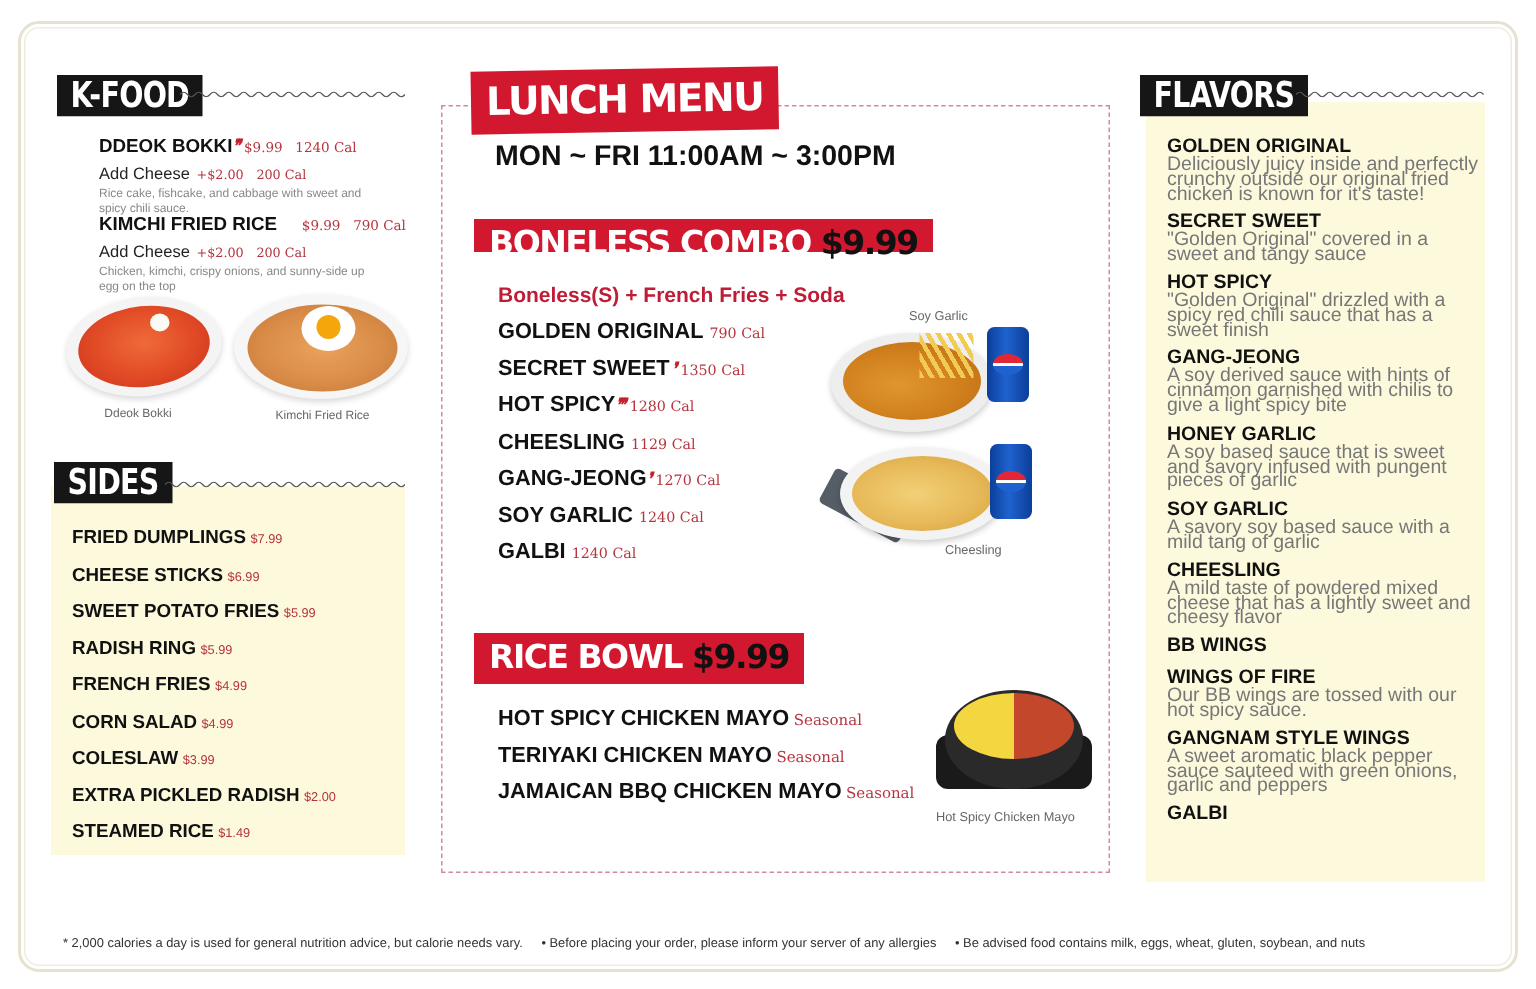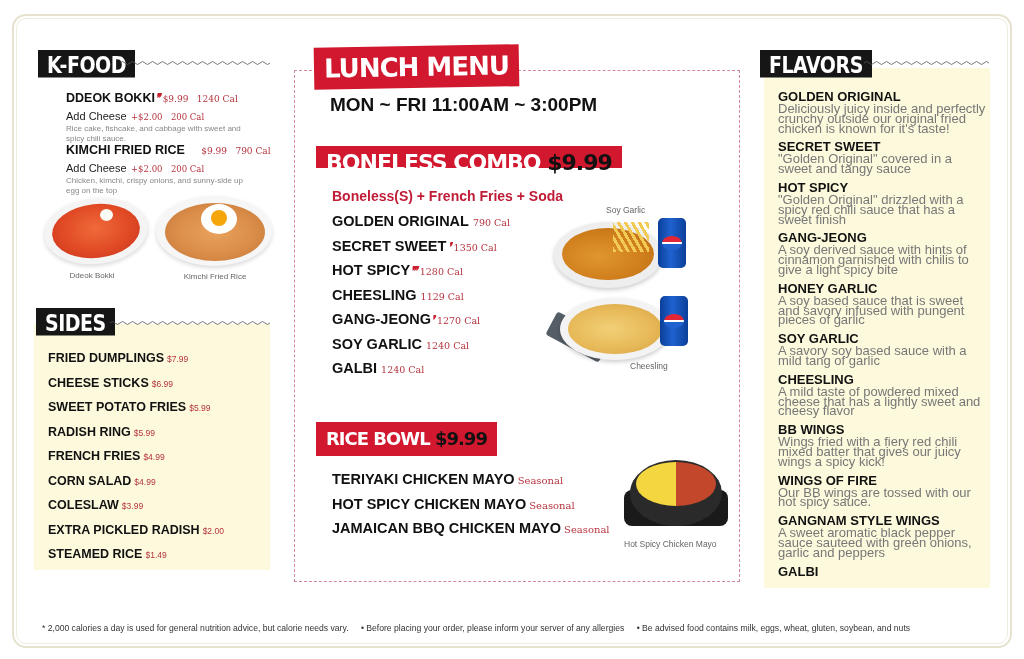--- a/index.html
+++ b/index.html
@@ -166,28 +166,28 @@
 
 <div>
   <div style="position:absolute; left:548px; top:324px; width:60px; height:26px; background:#555d66; transform:rotate(28deg); border-radius:3px;"></div>
   <div class="dish" style="left:560px; top:298px; width:110px; height:62px; background:#f3f3f3; box-shadow:0 2px 4px rgba(0,0,0,0.2);"></div>
   <div class="dish" style="left:568px; top:304px; width:94px; height:50px; background:radial-gradient(ellipse at 45% 50%, #f2d077 0%, #e6b756 60%, #d39e3d 100%);"></div>
   <div style="position:absolute; left:660px; top:296px; width:28px; height:50px; border-radius:5px; background:linear-gradient(90deg, #0b3f99, #1f62cf 45%, #0b3f99);"></div>
   <div style="position:absolute; left:664px; top:314px; width:20px; height:14px; border-radius:50%; background:linear-gradient(180deg, #e32636 0 45%, #fff 45% 55%, #1f62cf 55%);"></div>
 </div>
 <div class="photo-caption" style="left:630px; top:361px;">Cheesling</div>
 
-<div class="red-tag" style="left:316px; top:422px; height:34px; line-height:34px; font-size:18px;">
+<div class="red-tag" style="left:316px; top:422px; height:34px; line-height:34px; font-size:22px;">
   <span>RICE BOWL</span>
   <span class="price">$9.99</span>
 </div>
 
 <div class="rice-list">
+  <div class="rice-row"><span>HOT SPICY CHICKEN MAYO</span><span class="seasonal">Seasonal</span></div>
   <div class="rice-row"><span>TERIYAKI CHICKEN MAYO</span><span class="seasonal">Seasonal</span></div>
-  <div class="rice-row"><span>HOT SPICY CHICKEN MAYO</span><span class="seasonal">Seasonal</span></div>
   <div class="rice-row"><span>JAMAICAN BBQ CHICKEN MAYO</span><span class="seasonal">Seasonal</span></div>
 </div>
 
 <div>
   <div style="position:absolute; left:624px; top:490px; width:104px; height:36px; background:#1a1a1a; border-radius:8px;"></div>
   <div class="dish" style="left:630px; top:460px; width:92px; height:66px; background:#2a2a2a;"></div>
   <div class="dish" style="left:636px; top:462px; width:80px; height:44px; background:linear-gradient(90deg, #f4d740 0 50%, #c3472a 50% 100%);"></div>
 </div>
 <div class="photo-caption" style="left:624px; top:539px;">Hot Spicy Chicken Mayo</div>
 
@@ -223,21 +223,20 @@
   <div class="flavor">
       <div class="flavor-name">SOY GARLIC</div>
       <div class="flavor-desc">A savory soy based sauce with a mild tang of garlic</div>
     </div>
   <div class="flavor">
       <div class="flavor-name">CHEESLING</div>
       <div class="flavor-desc">A mild taste of powdered mixed cheese that has a lightly sweet and cheesy flavor</div>
     </div>
   <div class="flavor">
       <div class="flavor-name">BB WINGS</div>
-      <div class="flavor-desc">Wings fried with a fiery red chili mixed batter that gives our juicy wings a spicy kick!</div>
     </div>
   <div class="flavor">
       <div class="flavor-name">WINGS OF FIRE</div>
       <div class="flavor-desc">Our BB wings are tossed with our hot spicy sauce.</div>
     </div>
   <div class="flavor">
       <div class="flavor-name">GANGNAM STYLE WINGS</div>
       <div class="flavor-desc">A sweet aromatic black pepper sauce sauteed with green onions, garlic and peppers</div>
     </div>
   <div class="flavor">

